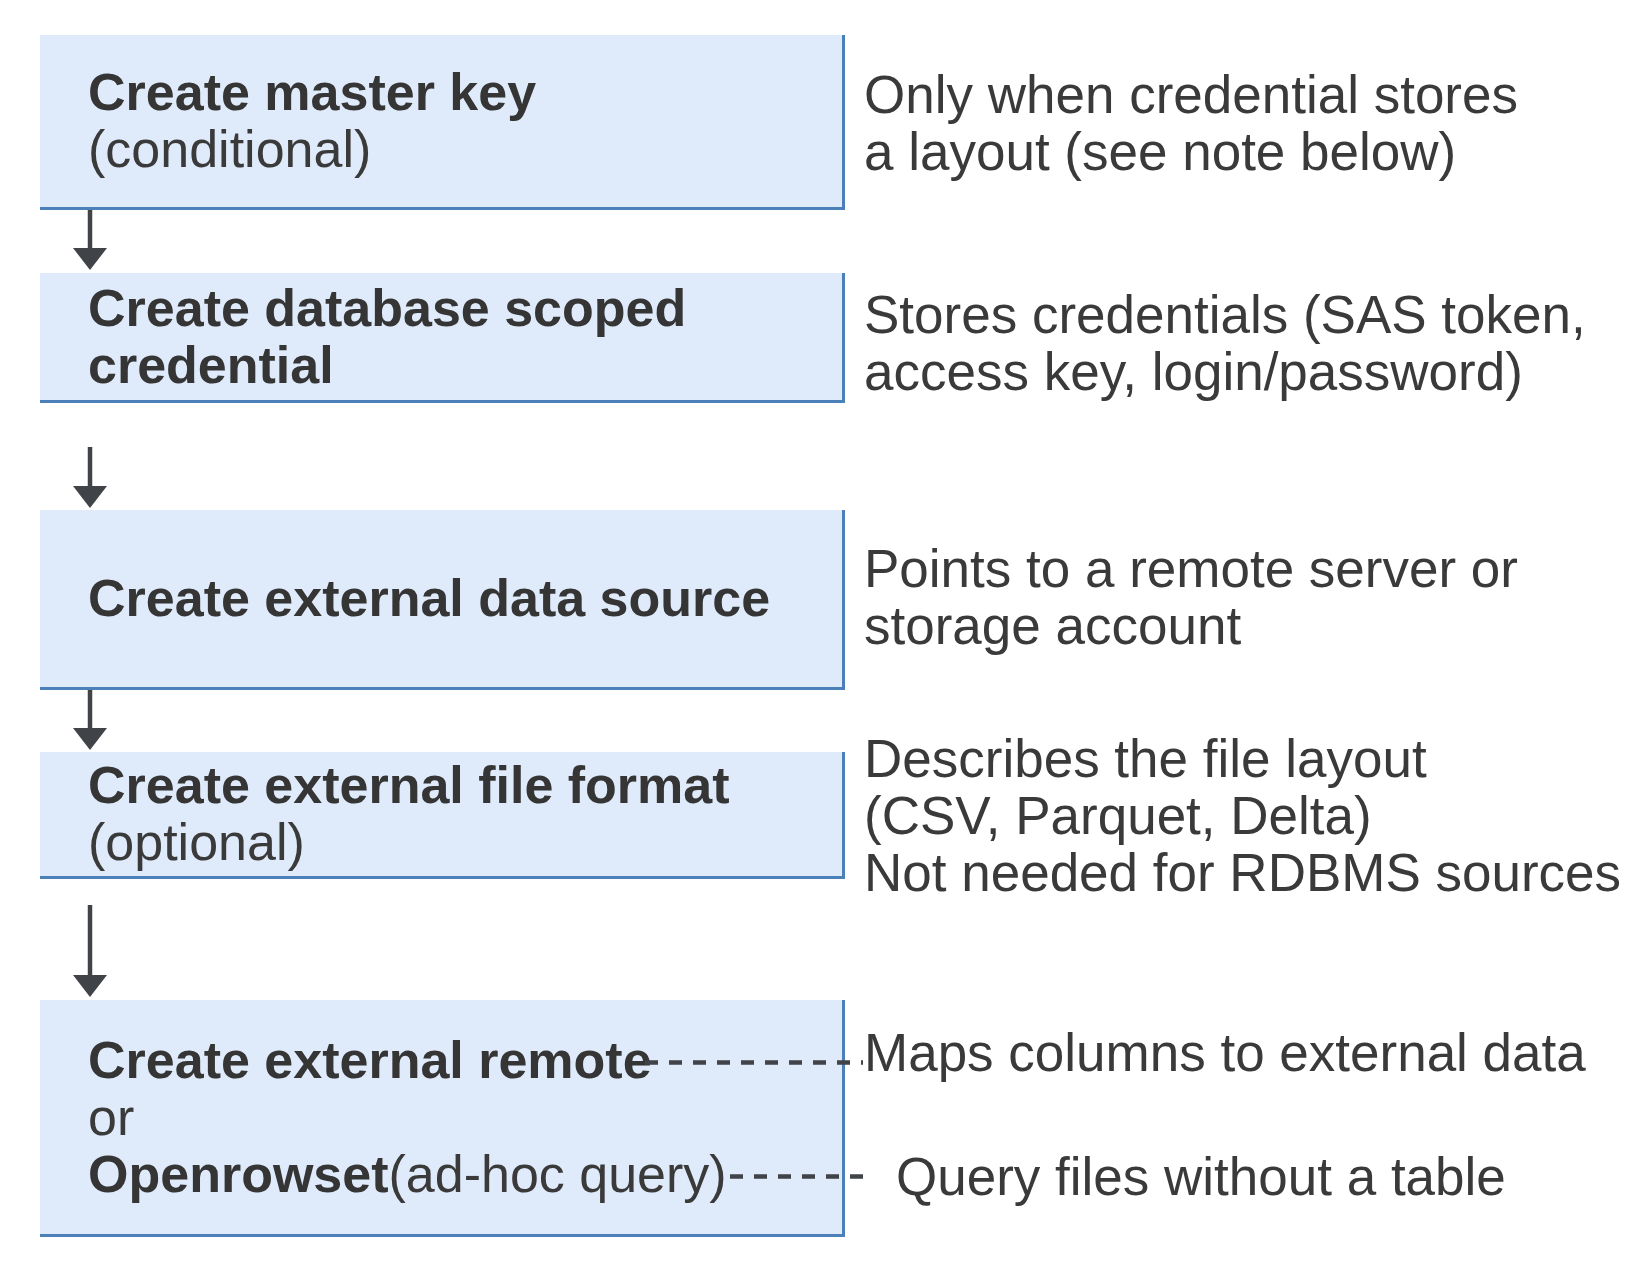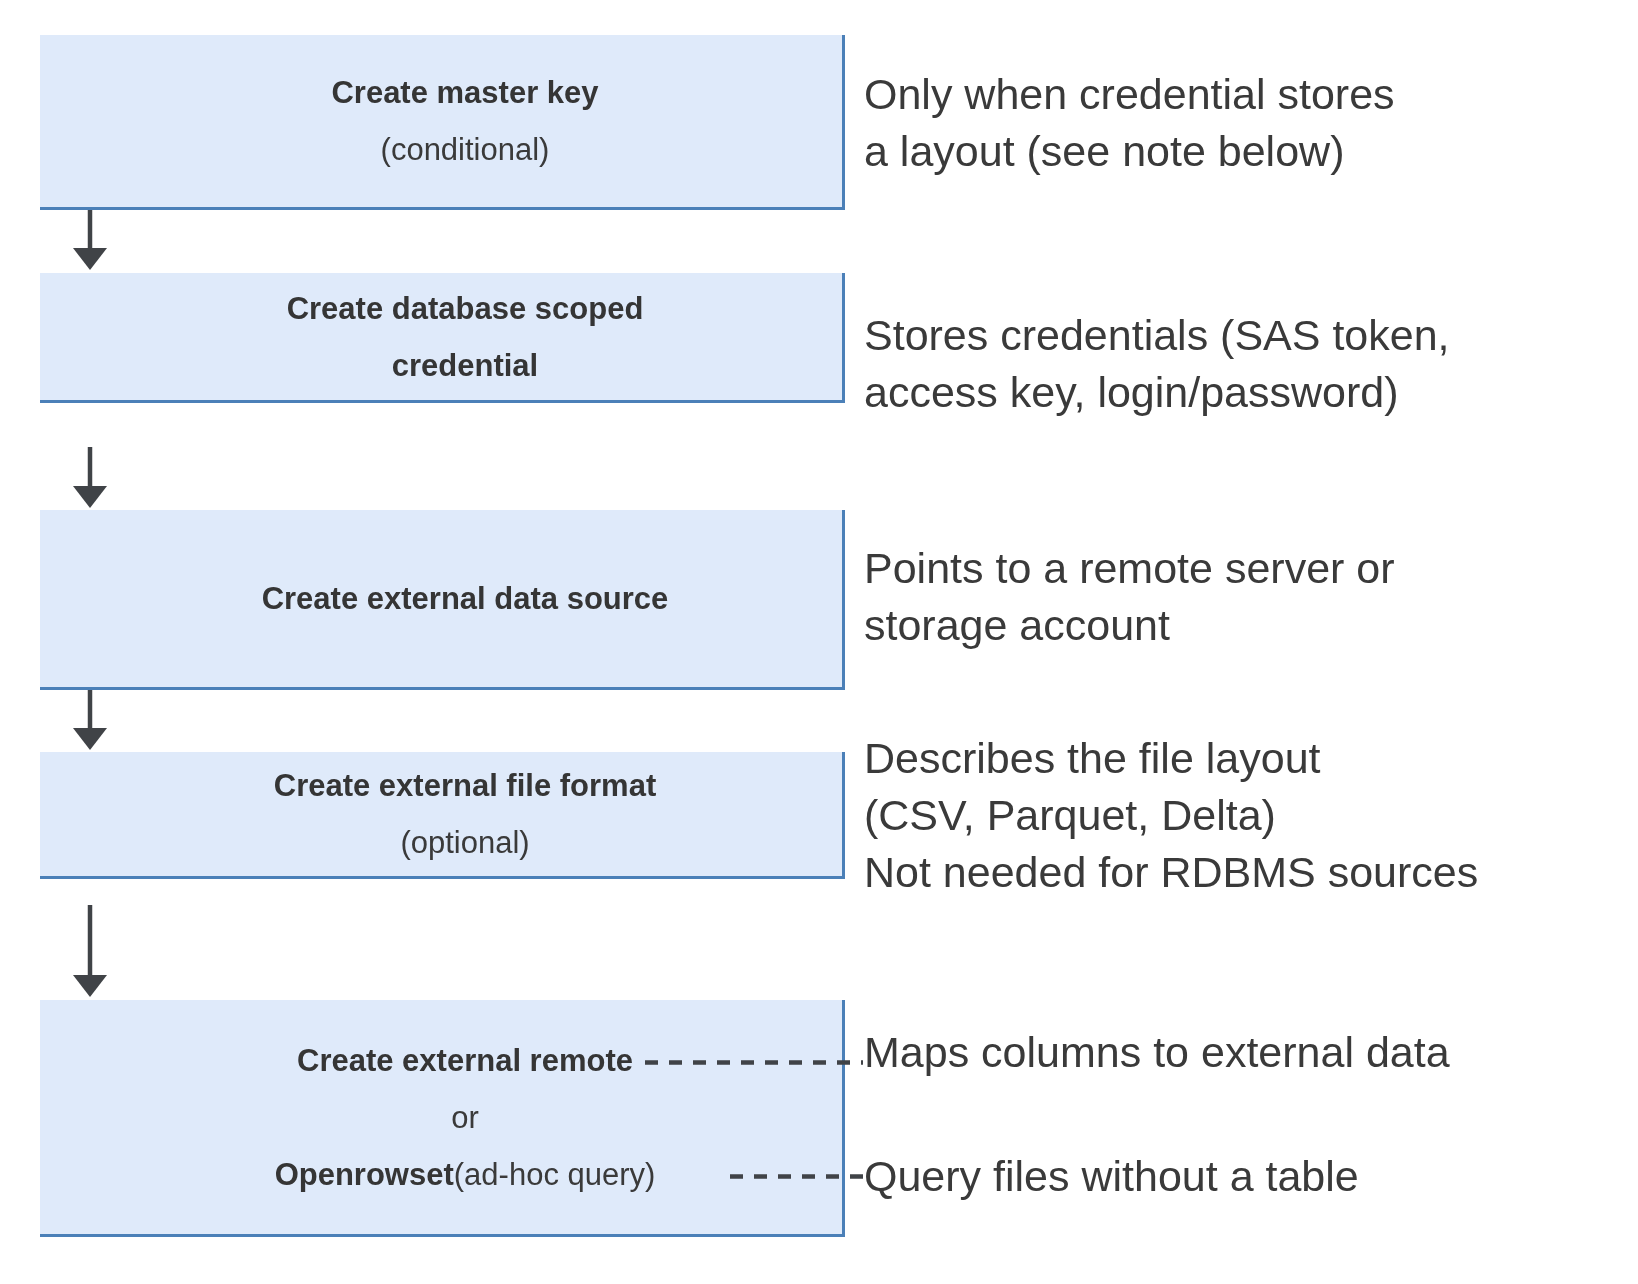--- a/index.html
+++ b/index.html
@@ -25,32 +25,31 @@
     width: 805px;
     background: var(--box-fill);
     border-right: 3px solid var(--box-border);
     border-bottom: 3px solid var(--box-border);
     display: flex;
     flex-direction: column;
     justify-content: center;
     padding-left: 48px;
   }
   .box-line {
-    font-size: 31px;
+    font-size: 52px;
     line-height: 57px;
     white-space: nowrap;
-    text-align: center;
   }
   .bold { font-weight: 700; color: #353535; }
   .regular { font-weight: 400; }
   .suffix { margin-left: 0; }
   .note {
     position: absolute;
     left: 864px;
-    font-size: 43px;
+    font-size: 53px;
     line-height: 57px;
     font-weight: 400;
     white-space: nowrap;
   }
   .arrow-svg { position: absolute; left: 71px; }
   .arrow-line { stroke: var(--arrow-color); stroke-width: 4.5; }
   .arrow-head { fill: var(--arrow-color); }
   .dash-svg { position: absolute; }
   .dash-line { stroke: var(--arrow-color); stroke-width: 4.5; }
 </style>
@@ -112,37 +111,37 @@
 
   <svg class="dash-svg" style="left:730px; top:1173px;" width="133" height="7" viewBox="0 0 133 7">
     <line class="dash-line" x1="0" y1="3.5" x2="133" y2="3.5" stroke-dasharray="13 11"></line>
   </svg>
 
   <div class="note" style="top:66px;">
     <div>Only when credential stores</div>
     <div>a layout (see note below)</div>
   </div>
 
-  <div class="note" style="top:307px;">
+  <div class="note" style="top:286px;">
     <div>Stores credentials (SAS token,</div>
     <div>access key, login/password)</div>
   </div>
 
   <div class="note" style="top:540px;">
     <div>Points to a remote server or</div>
     <div>storage account</div>
   </div>
 
   <div class="note" style="top:730px;">
     <div>Describes the file layout</div>
     <div>(CSV, Parquet, Delta)</div>
     <div>Not needed for RDBMS sources</div>
   </div>
 
   <div class="note" style="top:1024px;">
     <div>Maps columns to external data</div>
   </div>
 
-  <div class="note" style="top:1148px;">
+  <div class="note" style="top:1148px;margin-left:32px;">
     <div>Query files without a table</div>
   </div>
 
 </div>
 
 </body></html>

